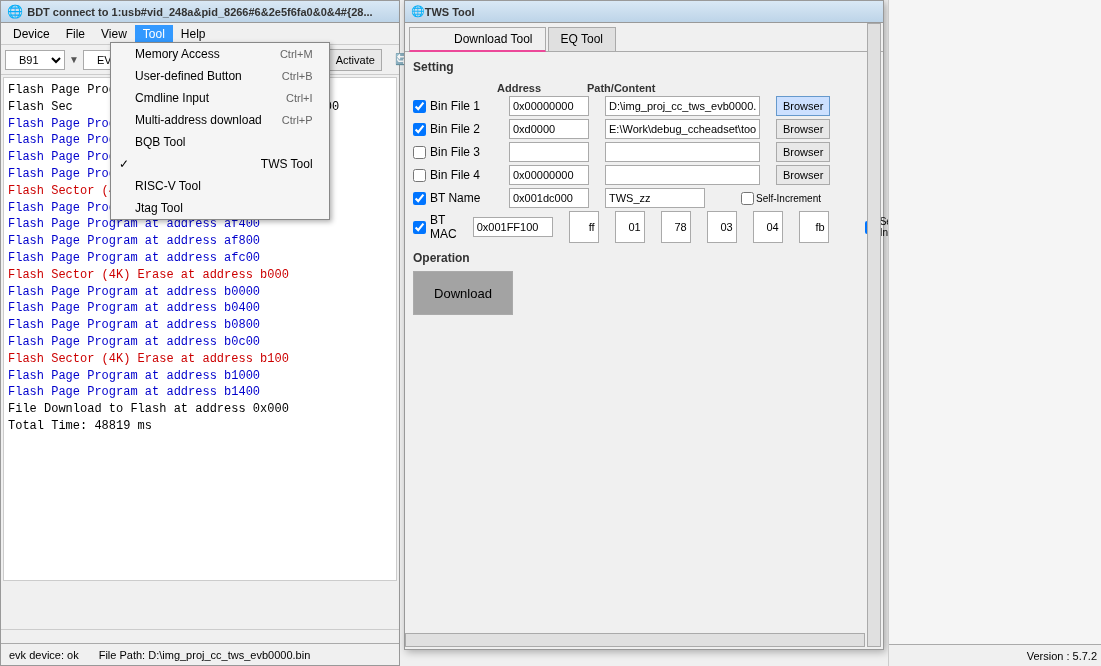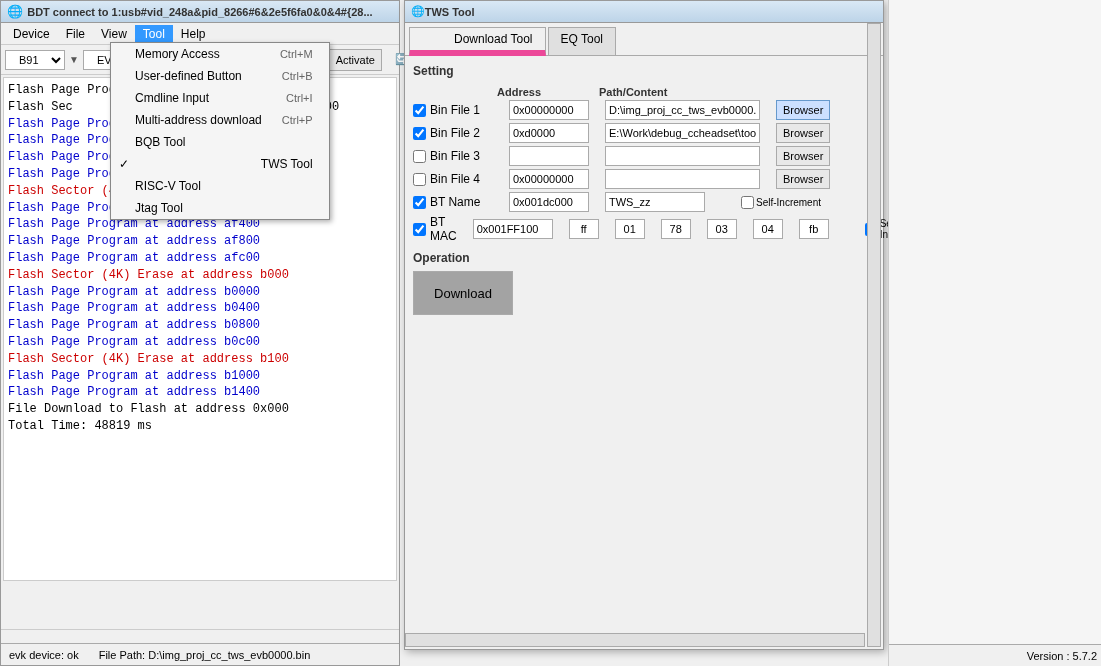--- a/index.html
+++ b/index.html
@@ -158,21 +158,21 @@
       padding: 4px 12px;
       border: 1px solid #aaa;
       border-bottom: none;
       background: #e0e0e0;
       cursor: pointer;
       font-size: 12px;
       margin-right: 2px;
     }
     .tws-tab.active {
       background: #f0f0f0;
-      border-bottom: 6px solid #ec4899;
+      border-bottom: 2px solid #ec4899;
       margin-bottom: -1px;
       z-index: 1;
       padding-left: 44px;
     }
 
     
     .tws-content {
       padding: 8px;
     }
     .section-label {
@@ -205,25 +205,25 @@
       height: 20px;
       padding: 0 6px;
       font-size: 11px;
       background: #e8e8e8;
       border: 1px solid #aaa;
       cursor: pointer;
     }
     .browser-btn.highlighted { background: #cce0ff; border-color: #6699cc; }
     .mac-input {
       width: 30px;
-      height: 20px;
+      height: 32px;
       border: 1px solid #aaa;
       font-size: 11px;
       padding: 0 3px;
-      text-align: center;
+      text-align: right;
     }
 
     
     .operation-section { margin-top: 8px; }
     .download-btn {
       width: 100px;
       height: 44px;
       background: #a3a3a3;
       border: 1px solid #aaa;
       font-size: 13px;
@@ -371,21 +371,21 @@
 
   <div class="tws-tabs">
     <div class="tws-tab active">Download Tool</div>
     <div class="tws-tab">EQ Tool</div>
   </div>
 
   <div class="tws-content">
 
     <div class="section-label">Setting</div>
 
-    <div style="display:flex; padding: 2px 0; margin-left: 84px; gap:16px;">
+    <div style="display:flex; padding: 2px 0; margin-left: 84px; gap:4px;">
       <span style="width:80px; font-size:11px; color:#333; font-weight:bold;">Address</span>
       <span style="font-size:11px; color:#333; font-weight:bold; margin-left:6px;">Path/Content</span>
     </div>
 
     <div class="setting-row">
       <div class="checkbox-cell" style="width:80px;">
         <input type="checkbox" checked="" style="">
         <span>Bin File 1</span>
       </div>
       <input type="text" class="addr-input" value="0x00000000" style="">

